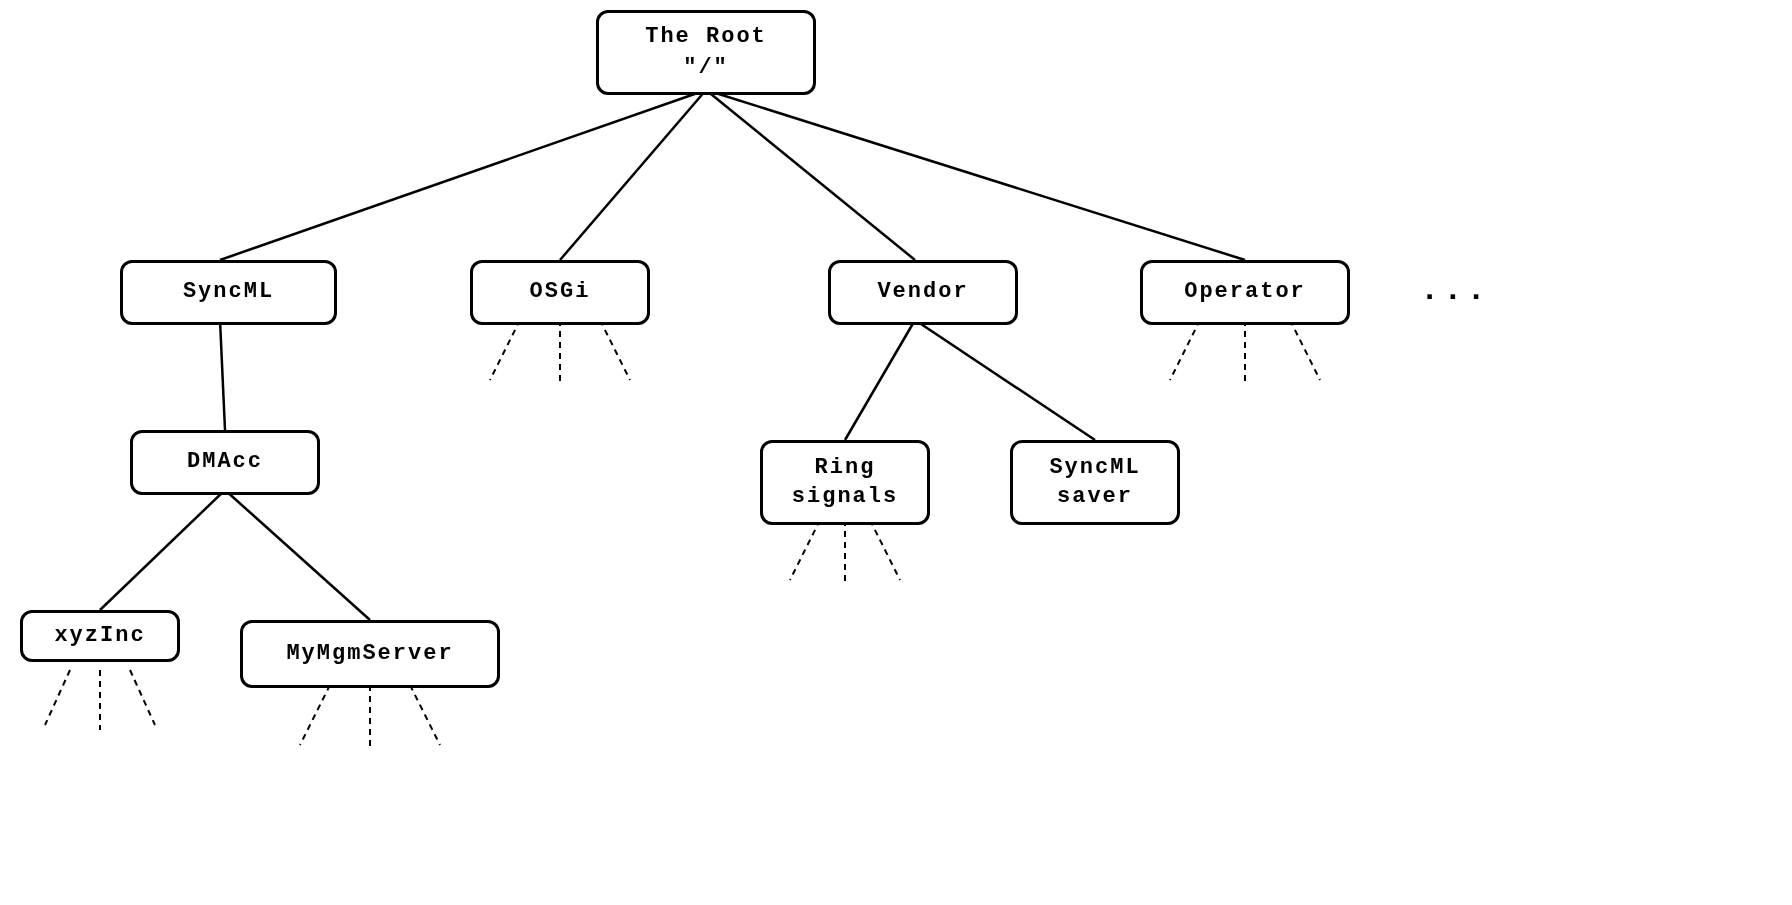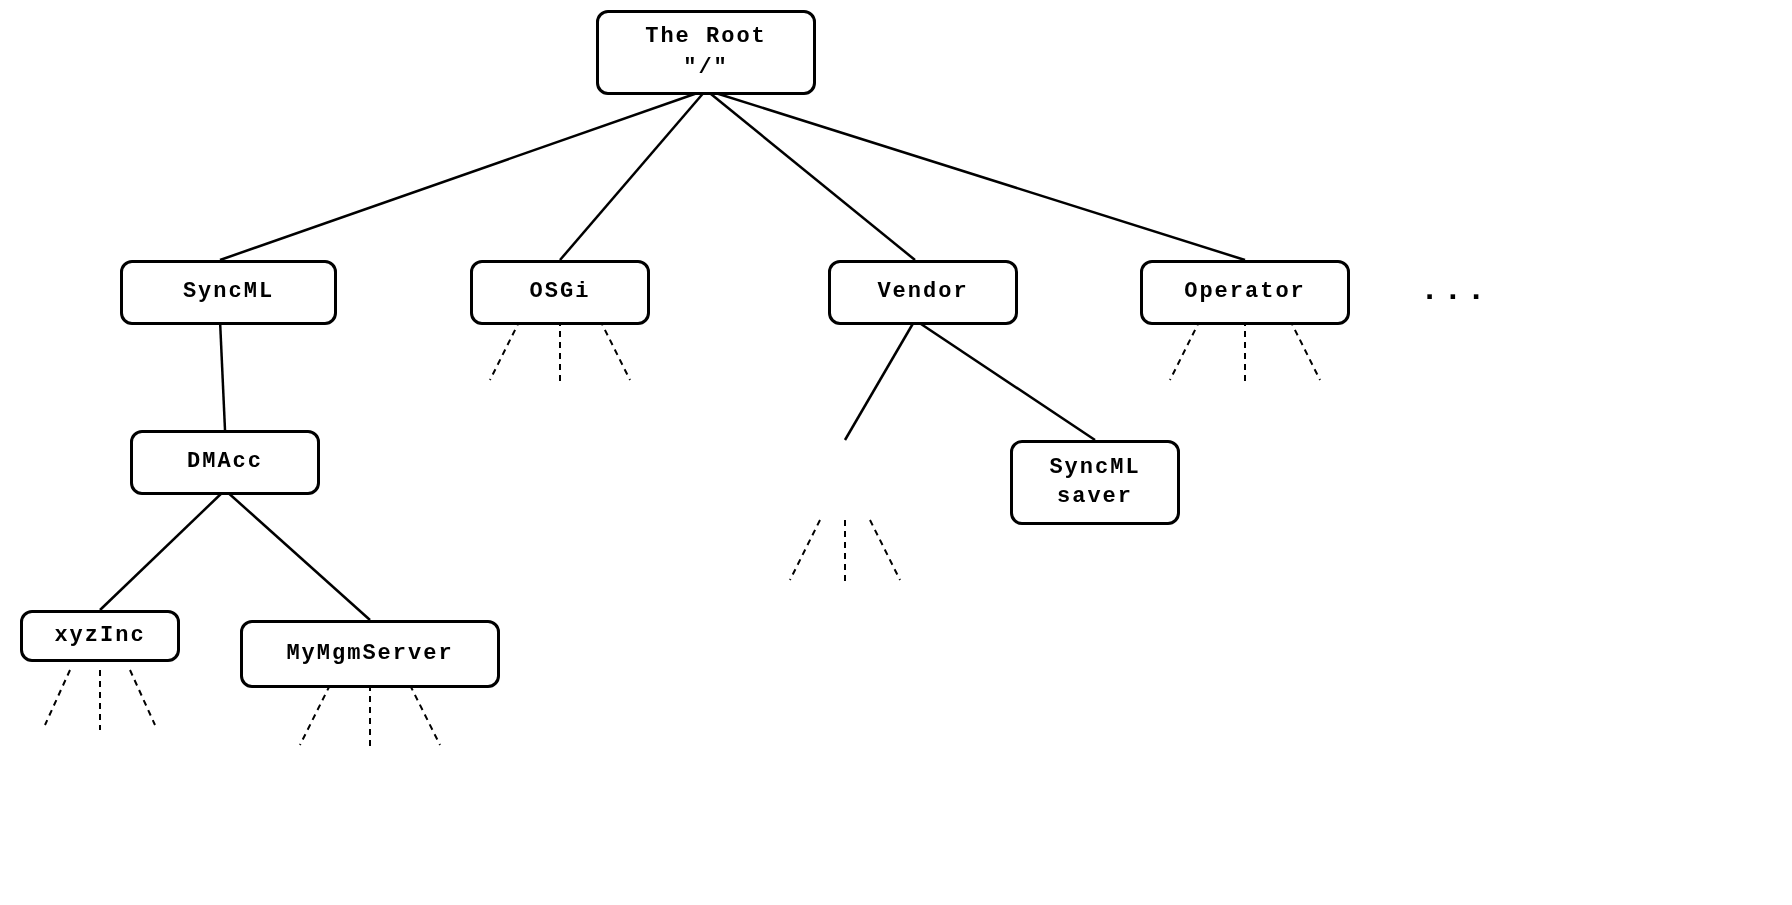--- a/index.html
+++ b/index.html
@@ -110,20 +110,24 @@
   </div>
 
   <div class="node" style="left:1140px; top:260px; width:210px; height:65px;">
     <span>Operator</span>
   </div>
 
   <div class="node" style="left:130px; top:430px; width:190px; height:65px;">
     <span>DMAcc</span>
   </div>
 
+  <div class="node" style="left:760px; top:440px; width:170px; height:85px;">
+    <span style="white-space:pre-line;">Ring
+signals</span>
+  </div>
 
   <div class="node" style="left:1010px; top:440px; width:170px; height:85px;">
     <span style="white-space:pre-line;">SyncML
 saver</span>
   </div>
 
   <div class="node" style="left:20px; top:610px; width:160px; height:52px;">
     <span>xyzInc</span>
   </div>
 

